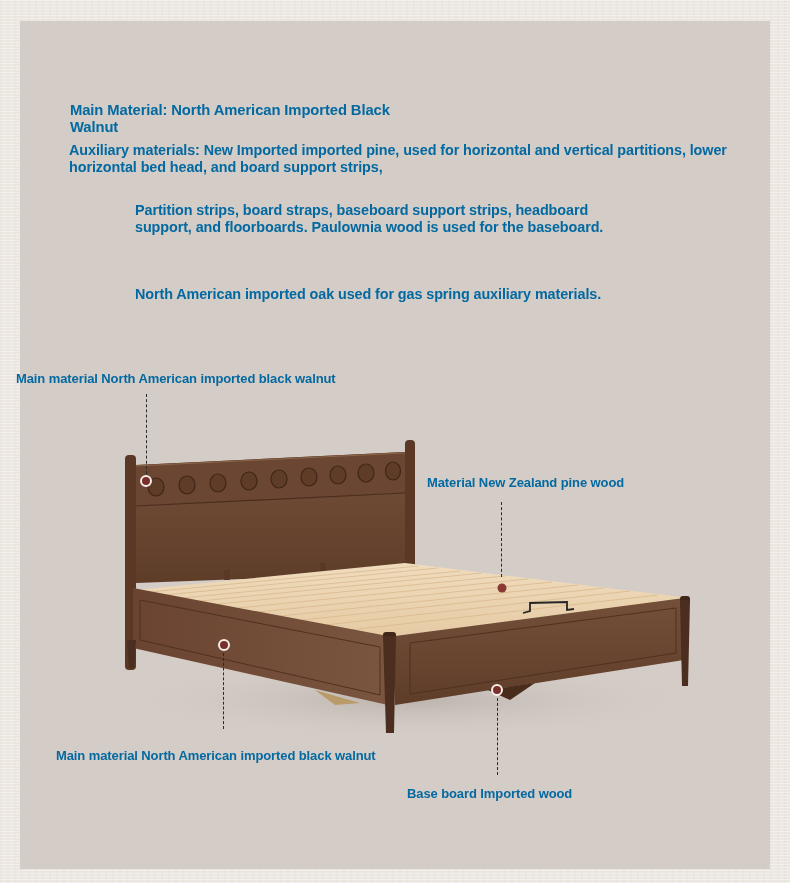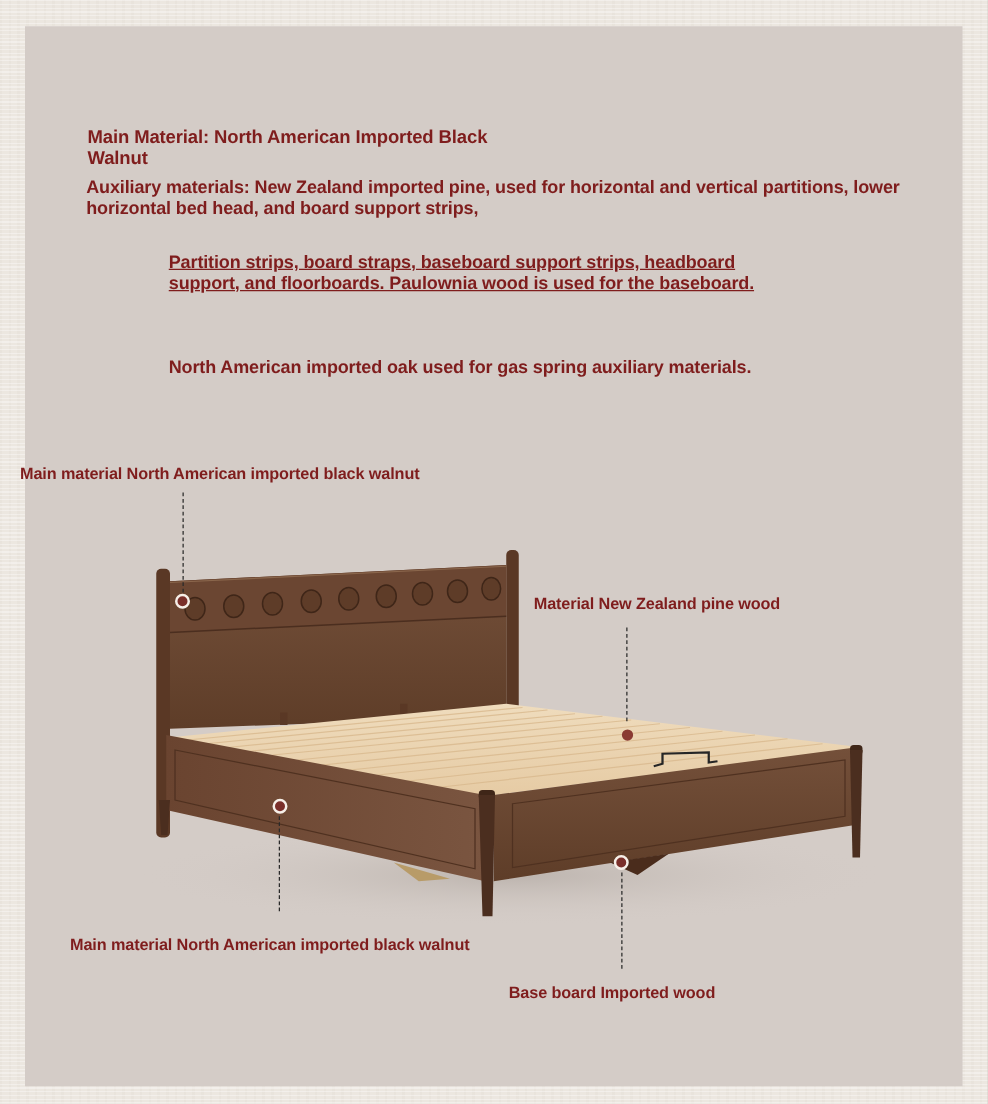--- a/index.html
+++ b/index.html
@@ -17,21 +17,21 @@
       position: absolute;
       left: 20px; top: 21px;
       width: 750px; height: 848px;
       background: #d4ccc7;
     }
     .txt {
       position: absolute;
       font-weight: bold;
       font-size: 14.4px;
       line-height: 17px;
-      color: #7f1d1d;
+      color: #0369a1;
       letter-spacing: -0.1px;
       white-space: nowrap;
     }
     .wrap { white-space: normal; }
     .label { font-size: 13px; }
     .dash {
       position: absolute;
       width: 0;
       border-left: 1.4px dashed #2a2a2a;
     }
@@ -45,22 +45,22 @@
     }
     .dot.plain { border: none; width: 9px; height: 9px; background: #8a3a33; }
     svg.bed { position: absolute; left: 0; top: 0; }
   </style>
 </head>
 <body>
 
 <div class="panel"></div>
 
 <div class="txt wrap" style="left:70px; top:102px; width:350px; font-size:14.8px;">Main Material: North American Imported Black Walnut</div>
-<div class="txt wrap" style="left:69px; top:142px; width:670px;">Auxiliary materials: New Zealand imported pine, used for horizontal and vertical partitions, lower horizontal bed head, and board support strips,</div>
-<div class="txt wrap" style="left:135px; top:202px; width:480px;text-decoration:underline;">Partition strips, board straps, baseboard support strips, headboard support, and floorboards. Paulownia wood is used for the baseboard.</div>
+<div class="txt wrap" style="left:69px; top:142px; width:670px;">Auxiliary materials: New Imported imported pine, used for horizontal and vertical partitions, lower horizontal bed head, and board support strips,</div>
+<div class="txt wrap" style="left:135px; top:202px; width:480px;">Partition strips, board straps, baseboard support strips, headboard support, and floorboards. Paulownia wood is used for the baseboard.</div>
 <div class="txt" style="left:135px; top:286px;">North American imported oak used for gas spring auxiliary materials.</div>
 
 <svg class="bed" width="790" height="883" viewBox="0 0 790 883">
   <defs>
     <linearGradient id="wal" x1="0" y1="0" x2="0" y2="1">
       <stop offset="0" stop-color="#74503a"></stop>
       <stop offset="1" stop-color="#5e3d28"></stop>
     </linearGradient>
     <linearGradient id="walSide" x1="0" y1="0" x2="1" y2="0">
       <stop offset="0" stop-color="#6a4430"></stop>

